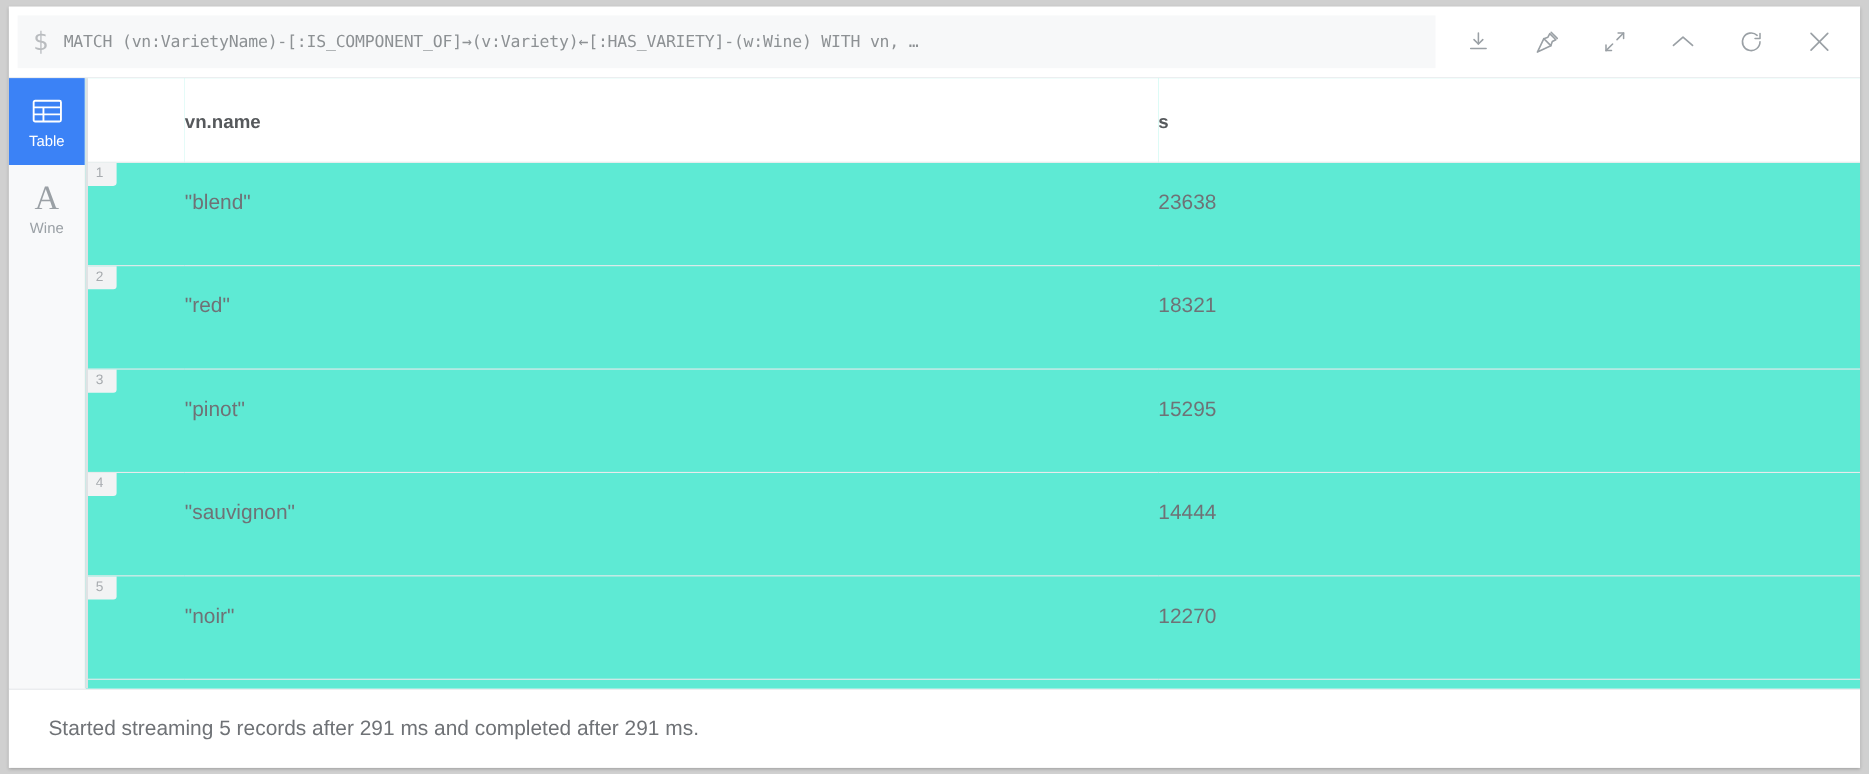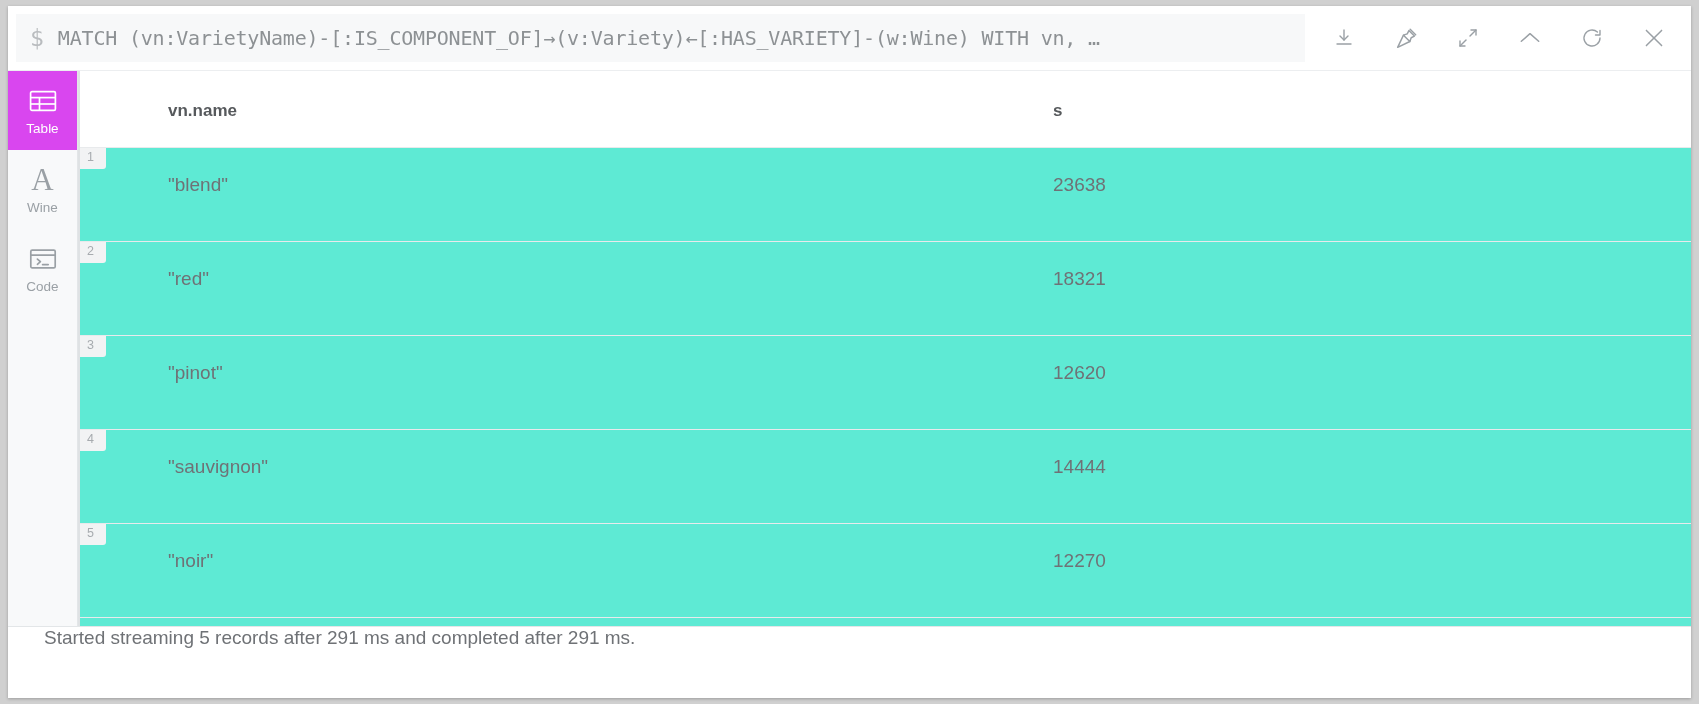--- a/index.html
+++ b/index.html
@@ -51,21 +51,21 @@
     color: #b9bcbf;
     font-family: "DejaVu Sans Mono", monospace;
     font-size: 23px;
     margin-right: 14px;
     flex: 0 0 auto;
   }
 
   .query-text {
     color: #8d9194;
     font-family: "DejaVu Sans Mono", monospace;
-    font-size: 20px;
+    font-size: 15px;
     letter-spacing: -0.2px;
     white-space: nowrap;
     overflow: hidden;
   }
 
   .tool-icons {
     display: flex;
     align-items: center;
     flex: 0 0 auto;
   }
@@ -103,21 +103,21 @@
     height: 79px;
     display: flex;
     flex-direction: column;
     align-items: center;
     justify-content: center;
     cursor: pointer;
     color: #9aa0a5;
     gap: 6px;
   }
   .side-item.active {
-    background: #d946ef;
+    background: #3b82f6;
     color: #ffffff;
   }
   .side-label {
     font-size: 13.5px;
     line-height: 1;
   }
   .side-icon { height: 30px; display: flex; align-items: center; justify-content: center; }
   .side-icon svg { display: block; }
   .glyph-a {
     font-size: 31px;
@@ -204,21 +204,21 @@
     background: #dfe2e4;
   }
 
   
   .statusbar {
     height: 72px;
     min-height: 72px;
     border-top: 1px solid #e3e6e8;
     background: #ffffff;
     display: flex;
-    align-items: flex-start;
+    align-items: center;
     padding-left: 36px;
   }
   .status-text {
     font-size: 19px;
     color: #6f7276;
   }
 </style>
 </head>
 <body>
 
@@ -296,31 +296,20 @@
         <span class="side-label">Table</span>
       </div>
 
       <div class="side-item">
         <span class="side-icon">
           <span class="glyph-a">A</span>
         </span>
         <span class="side-label">Wine</span>
       </div>
 
-      <div class="side-item">
-        <span class="side-icon">
-          <svg width="28" height="24" viewBox="0 0 28 24" fill="none" stroke="currentColor" stroke-width="1.7" stroke-linecap="round" stroke-linejoin="round">
-            <rect x="1.8" y="3.2" width="24.4" height="17.6" rx="1.4"></rect>
-            <path d="M1.8 8.1h24.4"></path>
-            <path d="M8.4 12.1l3 2.6-3 2.6"></path>
-            <path d="M13.6 17.6h5.6"></path>
-          </svg>
-        </span>
-        <span class="side-label">Code</span>
-      </div>
 
     </div>
 
     <div class="results">
       <div class="table-scroll">
         <div class="left-rule"></div>
         <table class="rt">
           <thead>
             <tr>
               <th class="col-num"></th>
@@ -344,21 +333,21 @@
               </td>
               <td class="col-a">"red"</td>
               <td class="col-b">18321</td>
             </tr>
 
             <tr class="rowline">
               <td class="col-num">
                 <span class="rownum">3</span>
               </td>
               <td class="col-a">"pinot"</td>
-              <td class="col-b">12620</td>
+              <td class="col-b">15295</td>
             </tr>
 
             <tr class="rowline">
               <td class="col-num">
                 <span class="rownum">4</span>
               </td>
               <td class="col-a">"sauvignon"</td>
               <td class="col-b">14444</td>
             </tr>
 

